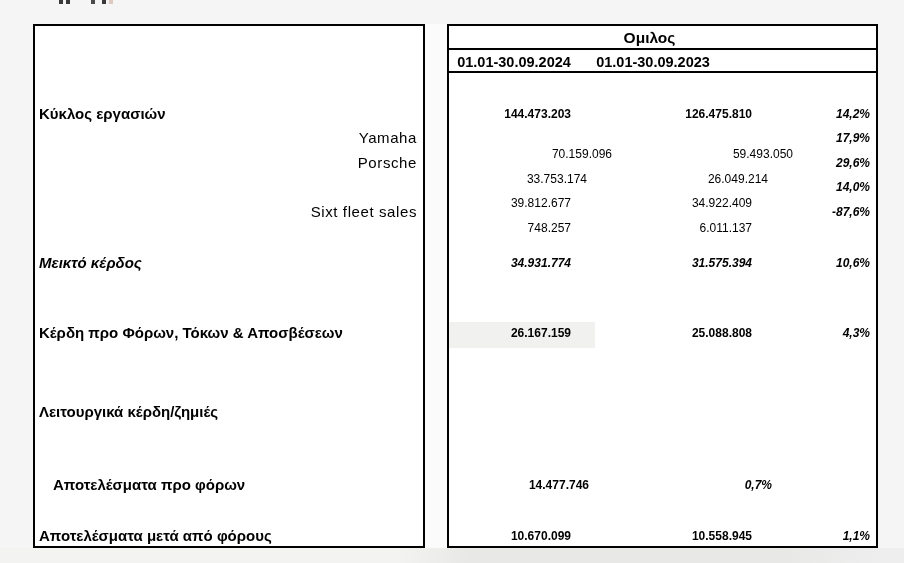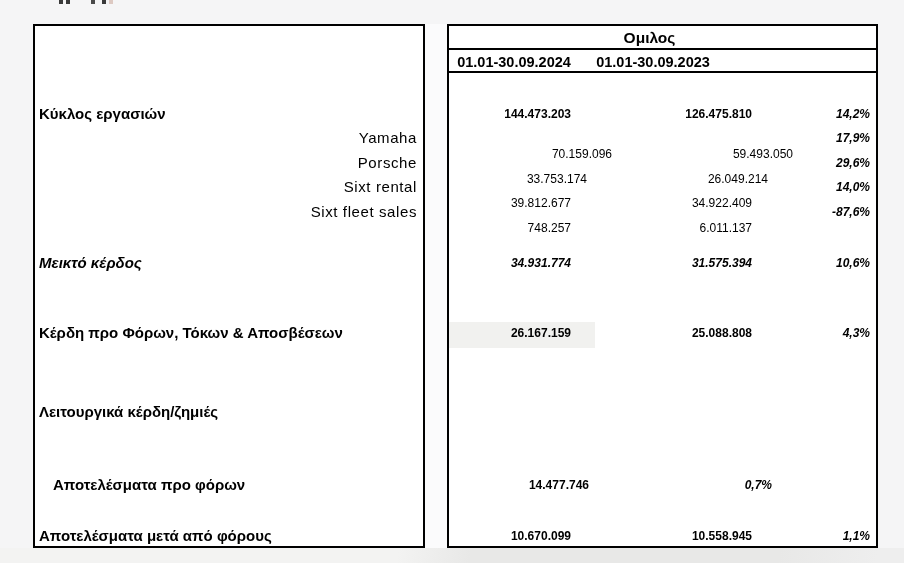--- a/index.html
+++ b/index.html
@@ -60,21 +60,20 @@
 
 <div class="stage">
 
   <div class="top-marks"></div>
   <div class="gap-strip"></div>
 
   <div class="box left-box">
     <div class="lrow pos0 lab-b">Κύκλος εργασιών</div>
     <div class="lrow pos1 lab-sub">Yamaha</div>
     <div class="lrow pos2 lab-sub">Porsche</div>
-    <div class="lrow pos3 lab-sub">Sixt rental</div>
     <div class="lrow pos4 lab-sub">Sixt fleet sales</div>
     <div class="lrow pos5 lab-bi">Μεικτό κέρδος</div>
     <div class="lrow pos6 lab-b">Κέρδη προ Φόρων, Τόκων &amp; Αποσβέσεων</div>
     <div class="lrow pos7 lab-b">Λειτουργικά κέρδη/ζημιές</div>
     <div class="lrow pos8 lab-b">Αποτελέσματα προ φόρων</div>
     <div class="lrow pos9 lab-b">Αποτελέσματα μετά από φόρους</div>
   </div>
 
   <div class="box right-box">
     <div class="hdr-group">Ομιλος</div>

